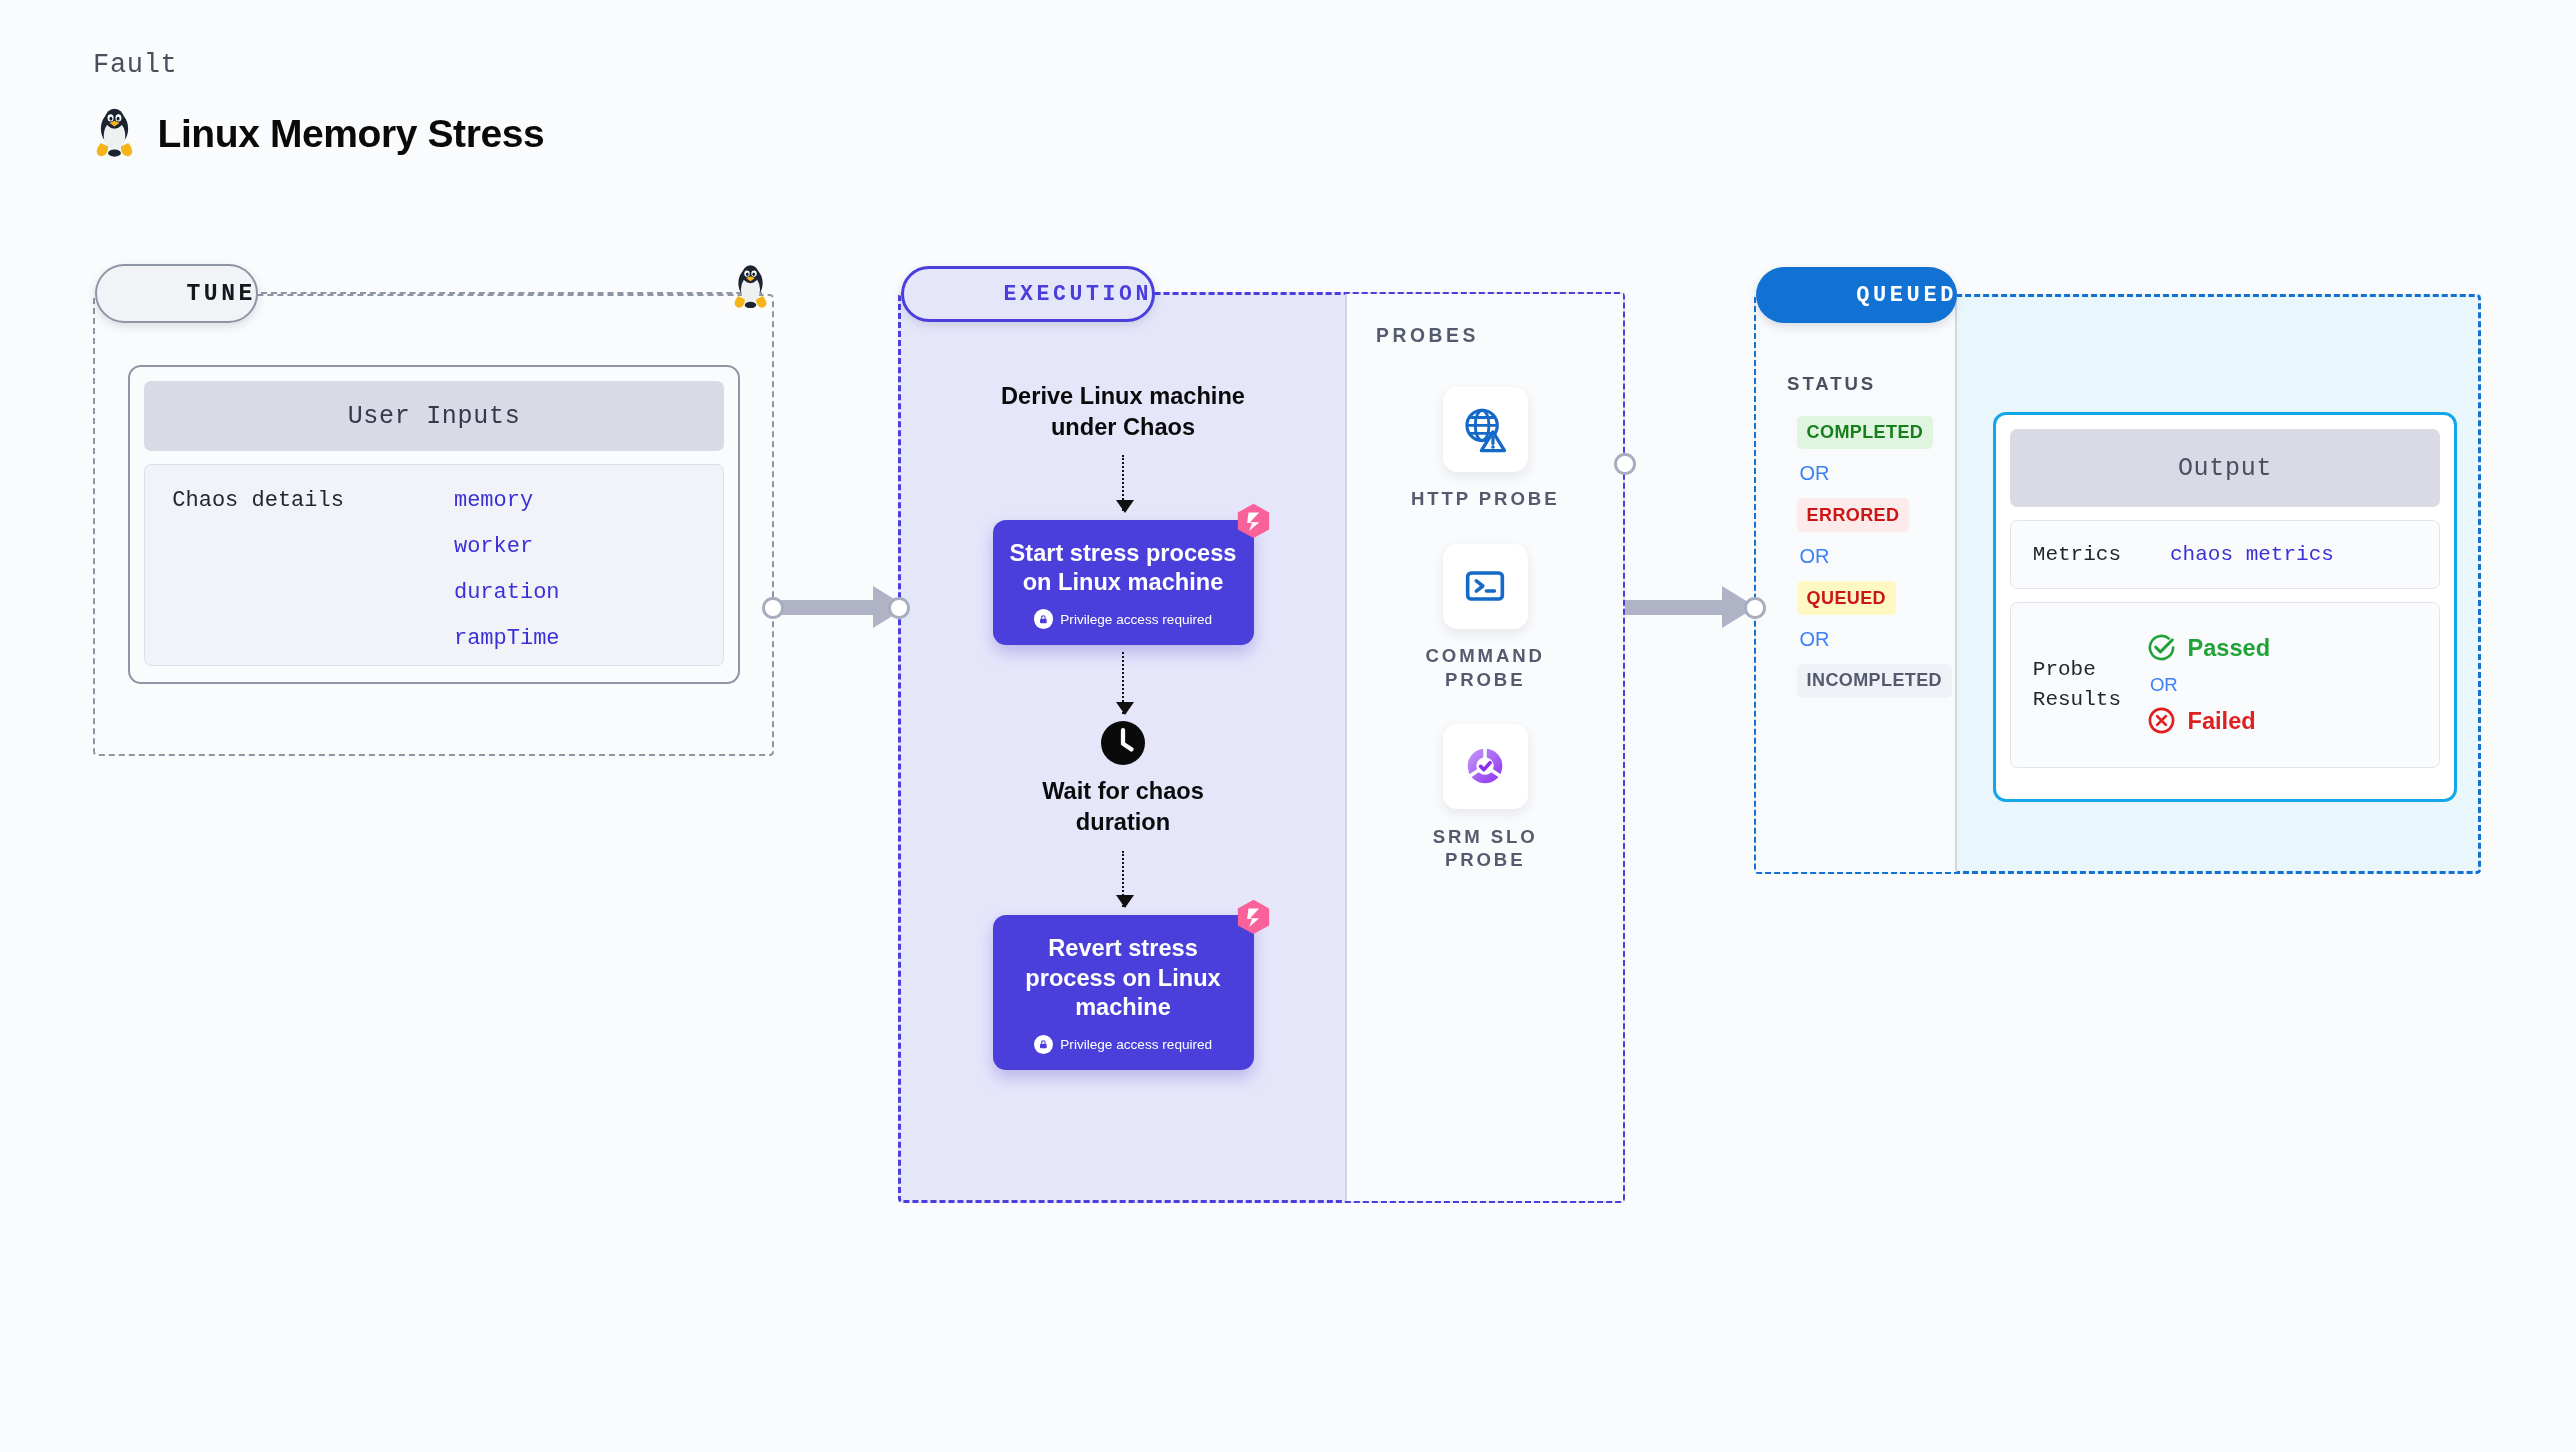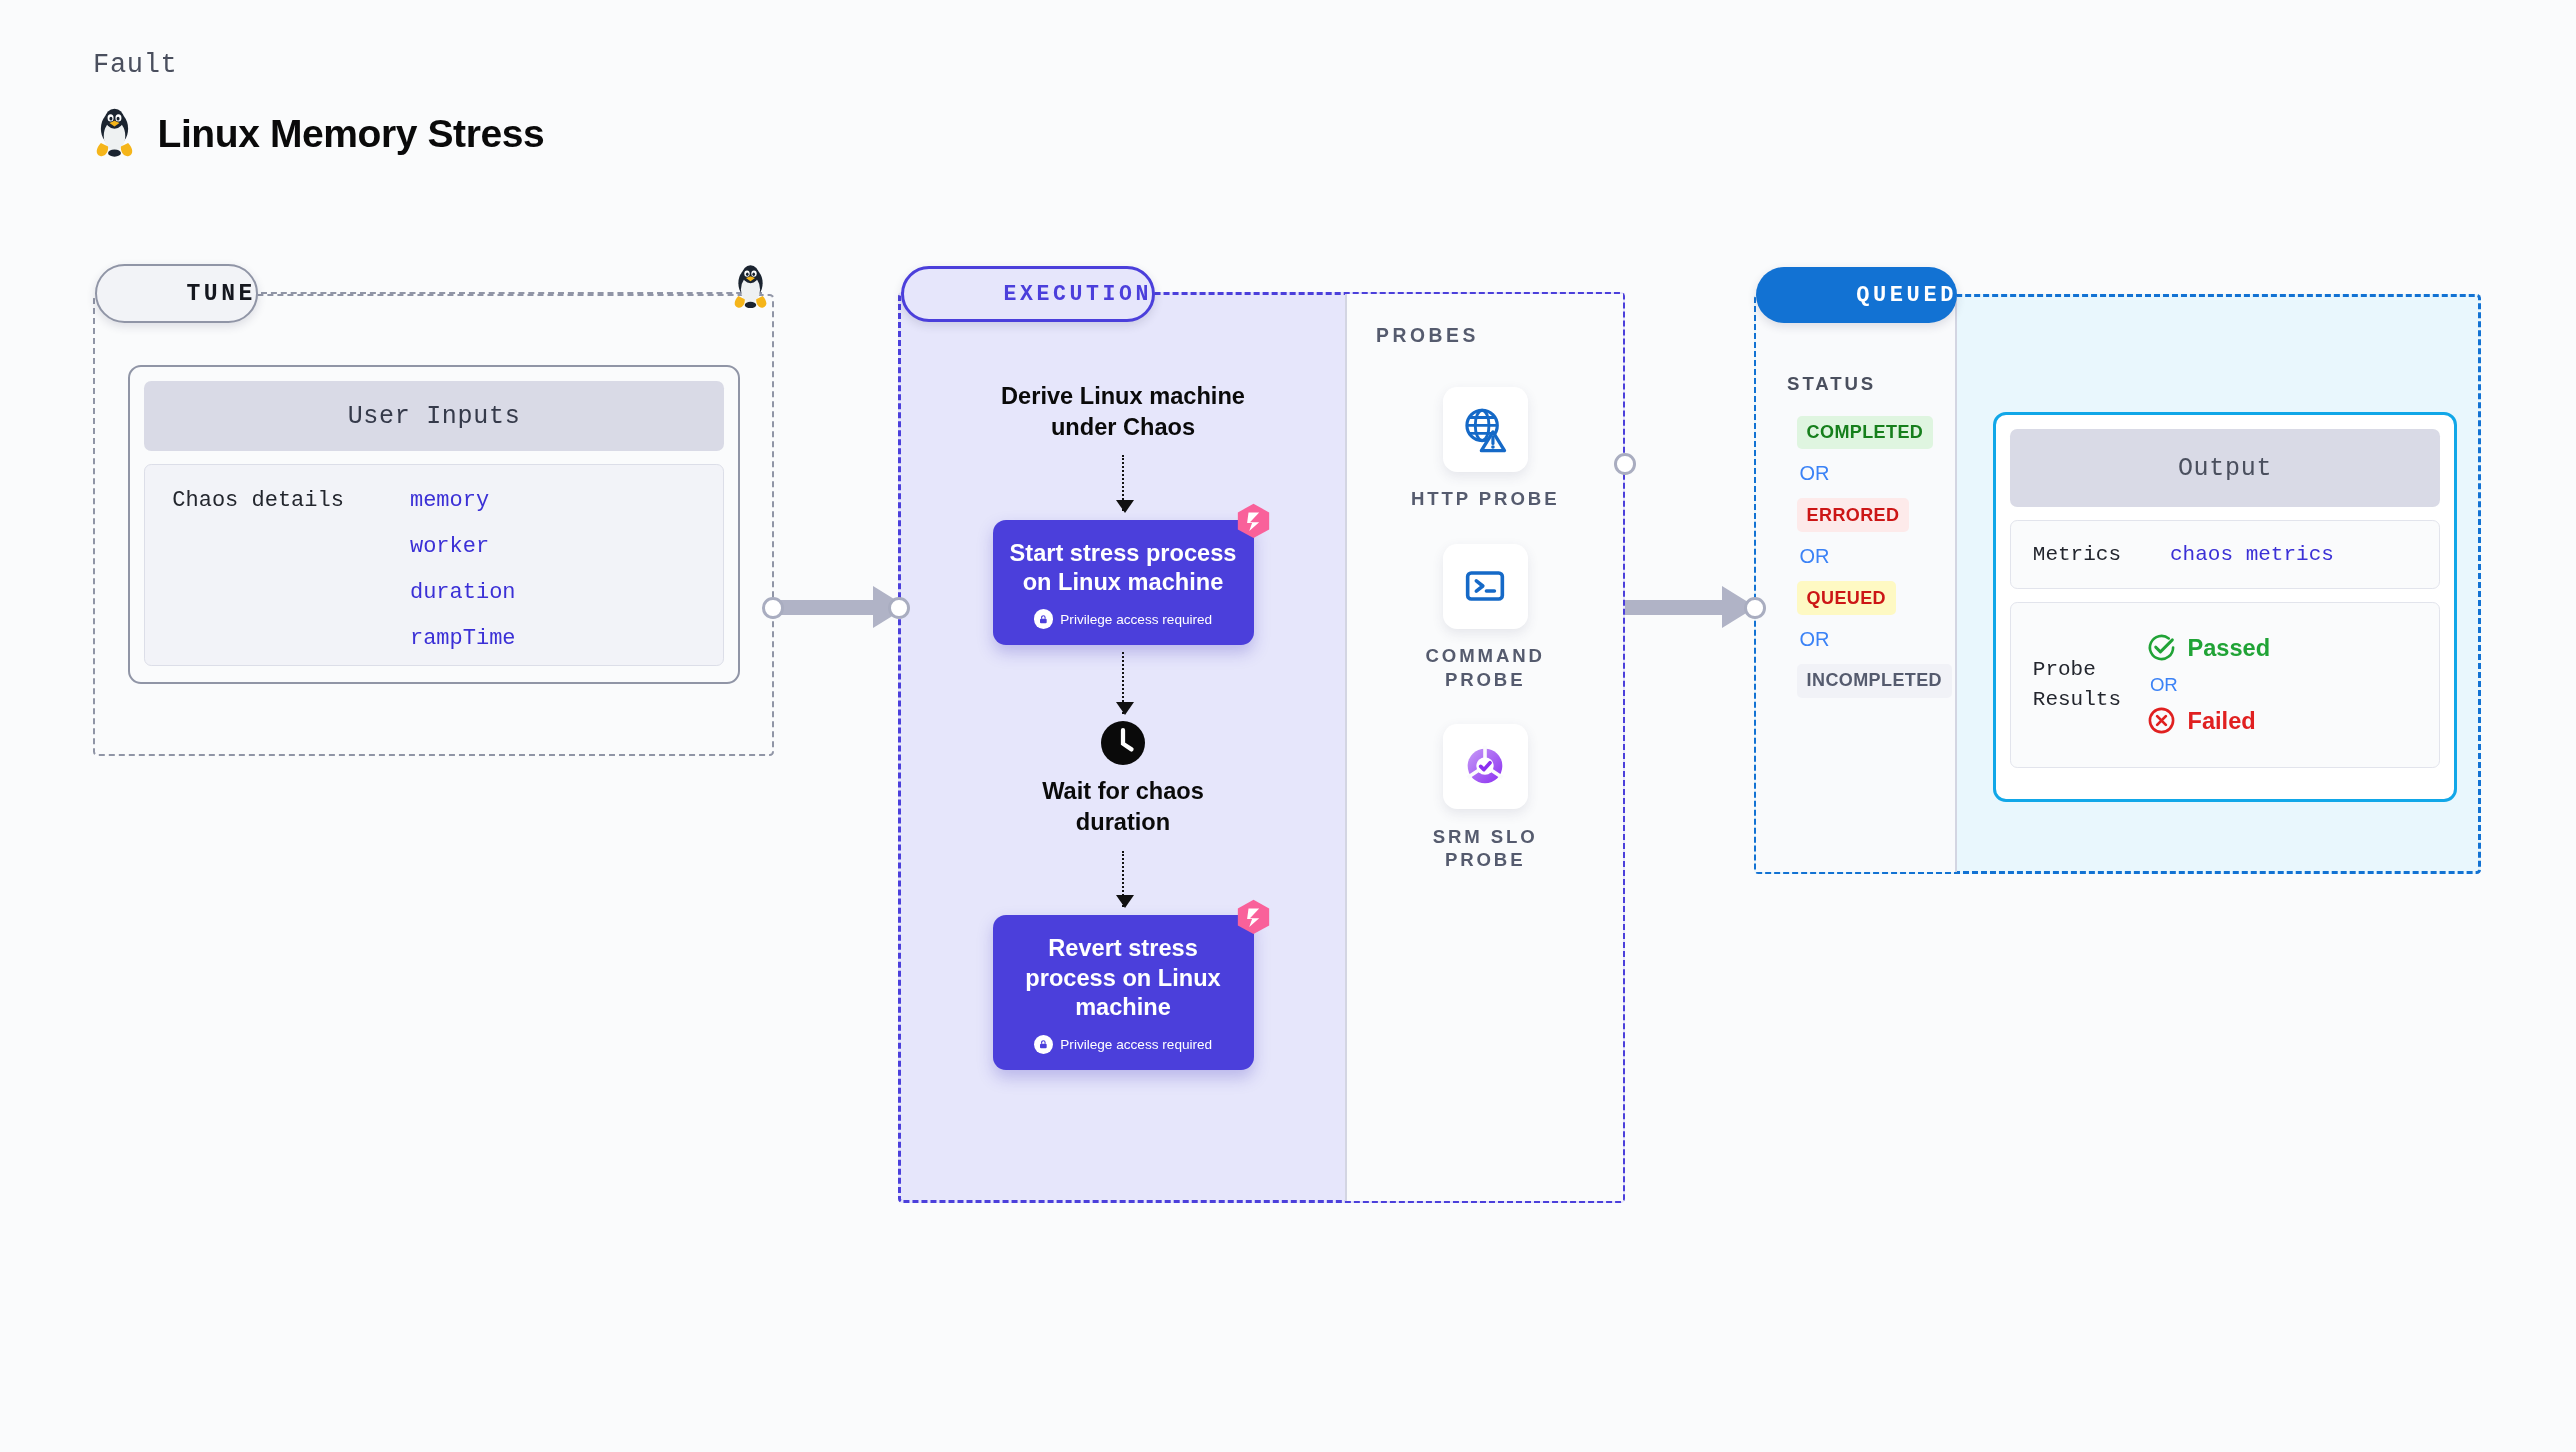--- a/index.html
+++ b/index.html
@@ -58,21 +58,21 @@
   }
   #user-inputs-head {
     height: 70px; background: #d9dae6; border-radius: 7.2px;
     display: flex; align-items: center; justify-content: center;
     font-family: "Liberation Mono", monospace;
     font-size: 25px; color: #353a4a; letter-spacing: 0.7px;
   }
   #user-inputs-body {
     margin-top: 13px; height: 202px;
     background: #f2f3f8; border: 1.4px solid #dcdee8; border-radius: 7.2px;
-    display: flex; padding: 23px 0 0 27px;
+    display: flex; padding: 23px 0 0 27px; gap: 44px;
   }
   #chaos-details-label {
     font-family: "Liberation Mono", monospace;
     font-size: 22px; color: #23262e; white-space: nowrap;
   }
   #chaos-param-list {
     margin-left: 66px; display: flex; flex-direction: column; gap: 21px;
   }
   .chaos-param {
     font-family: "Liberation Mono", monospace;

